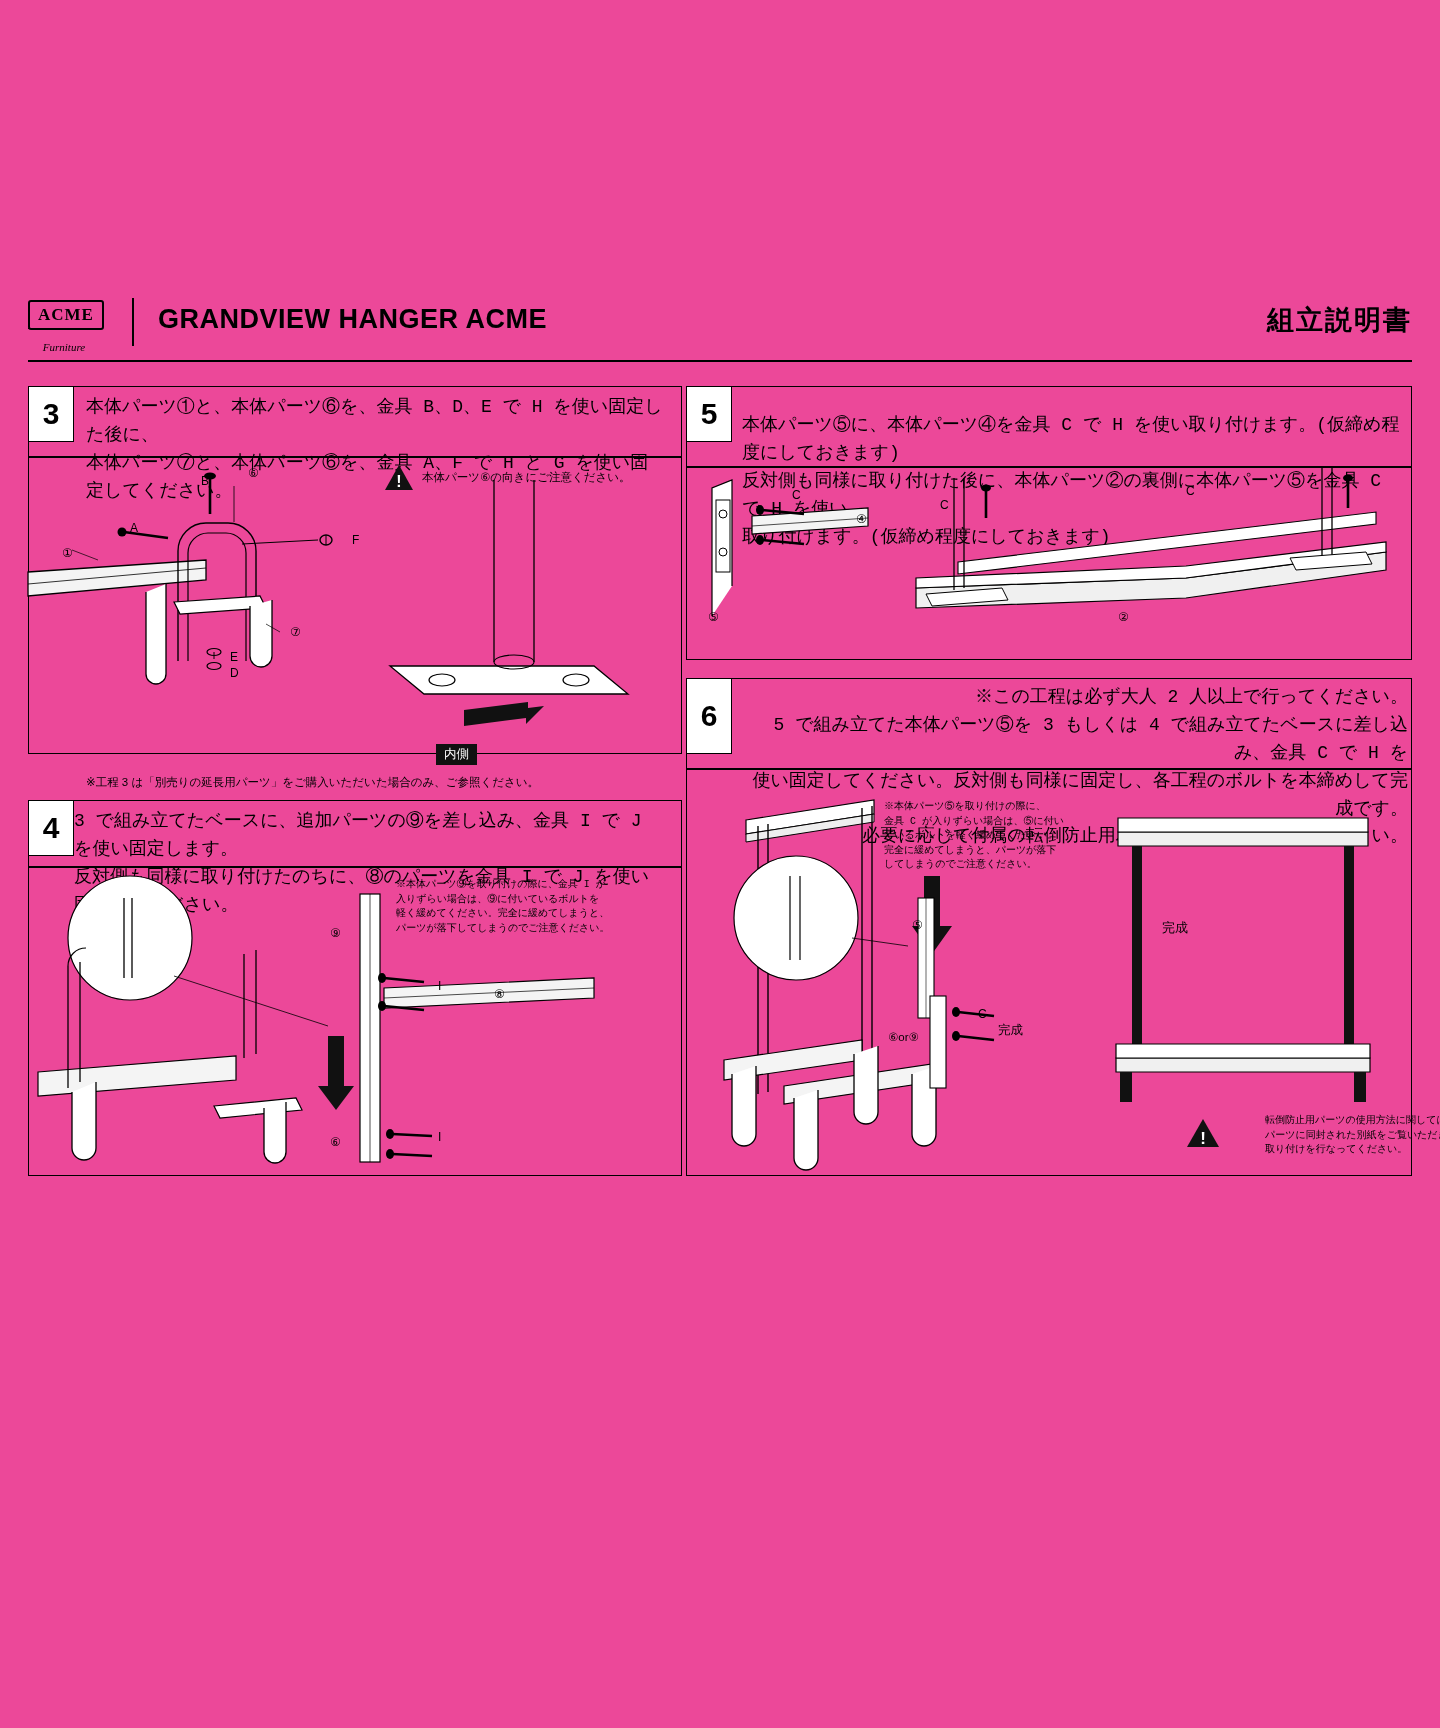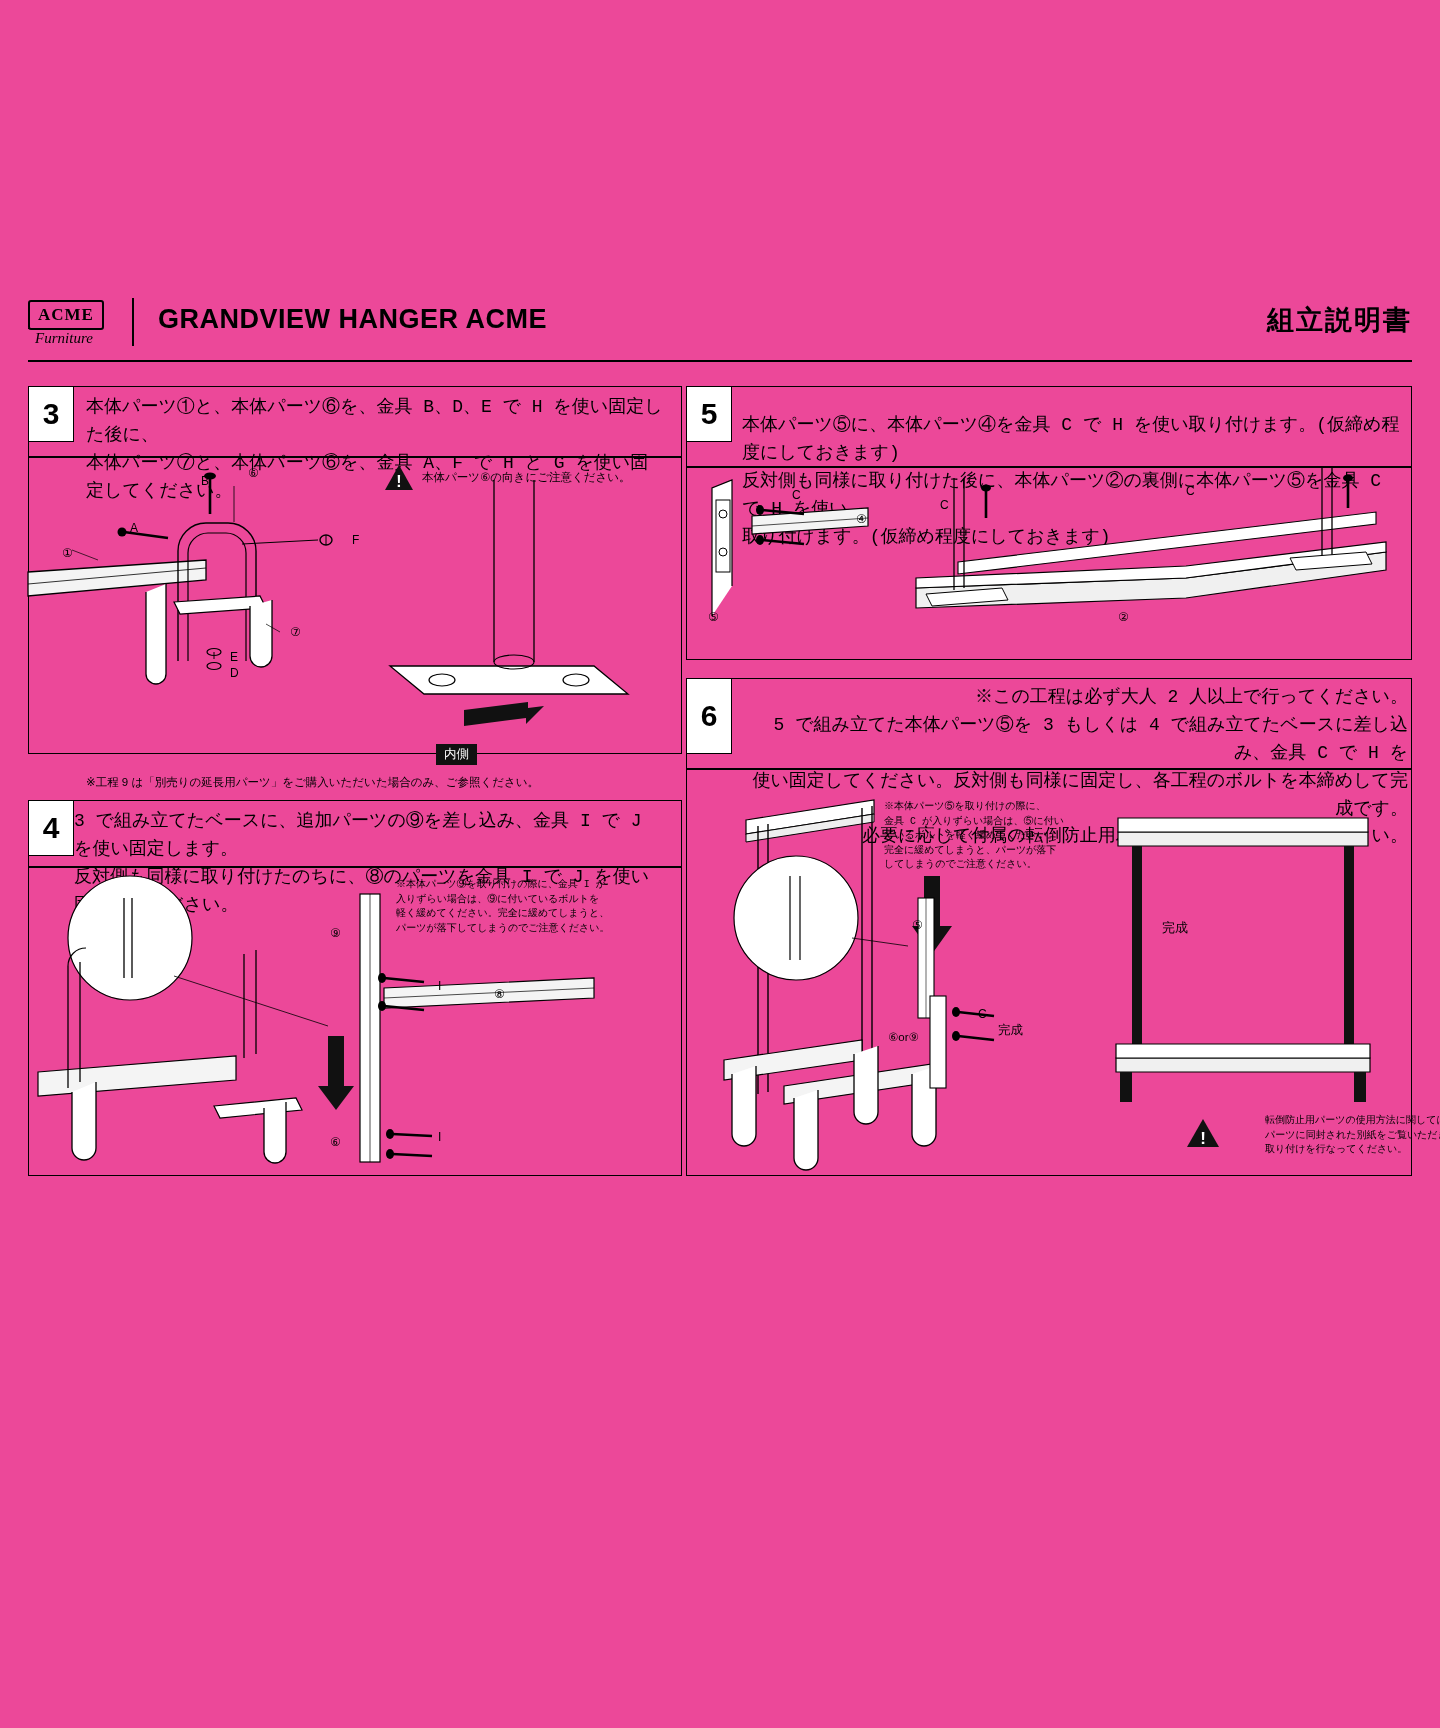--- a/index.html
+++ b/index.html
@@ -25,23 +25,23 @@
   }
   .logo .lbox{
     position:absolute;left:0;top:0;width:72px;height:26px;
     border:2px solid #000;border-radius:3px;
     display:flex;align-items:center;justify-content:center;
     font-weight:bold;font-size:17px;letter-spacing:1px;
     font-family:"Liberation Serif",serif;
   }
   .logo .lsub{
     position:absolute;left:0;top:28px;width:72px;
-    text-align:center;font-size:15px;font-style:italic;
+    text-align:center;font-size:11px;font-style:italic;
     font-family:"Liberation Serif",serif;
-    border-top:1px solid #000;padding-top:1px;
+    border-top:1px solid #000;padding-top:12px;
   }
   .vrule{
     position:absolute;left:104px;top:0;width:2px;height:48px;background:#000;
   }
   .title{
     position:absolute;left:130px;top:6px;
     font-size:27px;font-weight:bold;letter-spacing:0.5px;
   }
   .jtitle{
     position:absolute;right:0;top:4px;
@@ -155,21 +155,21 @@
 
   <div class="lbl" style="left:130px;top:521px;">A</div>
   <div class="lbl" style="left:201px;top:474px;">B</div>
   <div class="lbl" style="left:230px;top:650px;">E</div>
   <div class="lbl" style="left:230px;top:666px;">D</div>
   <div class="lbl" style="left:352px;top:533px;">F</div>
   <div class="lbl" style="left:248px;top:466px;">⑥</div>
   <div class="lbl" style="left:62px;top:546px;">①</div>
   <div class="lbl" style="left:290px;top:625px;">⑦</div>
 
-  <div class="note" style="left:86px;top:774px;width:560px;">※工程 9 は「別売りの延長用パーツ」をご購入いただいた場合のみ、ご参照ください。</div>
+  <div class="note" style="left:86px;top:774px;width:560px;">※工程 3 は「別売りの延長用パーツ」をご購入いただいた場合のみ、ご参照ください。</div>
 
   <div class="panel" style="left:28px;top:800px;width:654px;height:376px;"></div>
   <div class="steptab" style="left:28px;top:800px;width:46px;height:56px;">4</div>
   <div class="steptext" style="left:74px;top:808px;width:580px;">3 で組み立てたベースに、追加パーツの⑨を差し込み、金具 I で J を使い固定します。
 反対側も同様に取り付けたのちに、⑧のパーツを金具 I で J を使い固定してください。</div>
   <div style="position:absolute;left:28px;top:866px;width:654px;height:1.5px;background:#000;"></div>
 
   <svg style="position:absolute;left:28px;top:866px;" width="654" height="310">
 
     <circle cx="102" cy="72" r="62" fill="#fff" stroke="#000" stroke-width="1.2"></circle>

